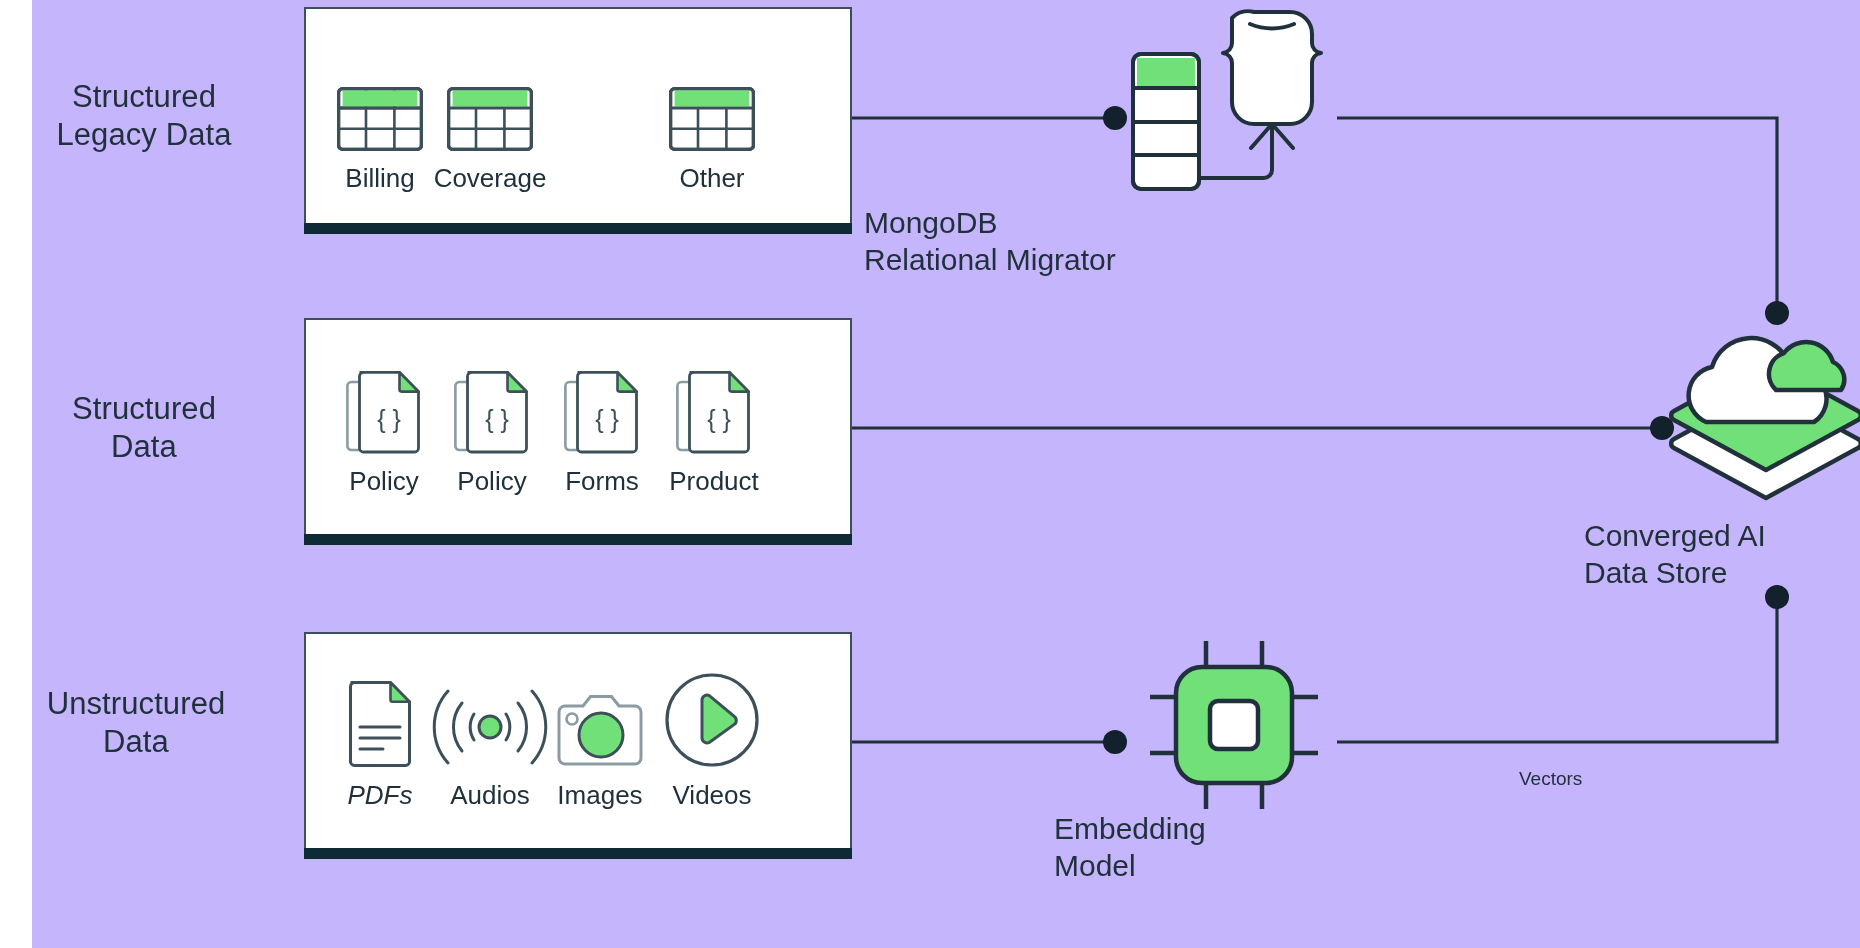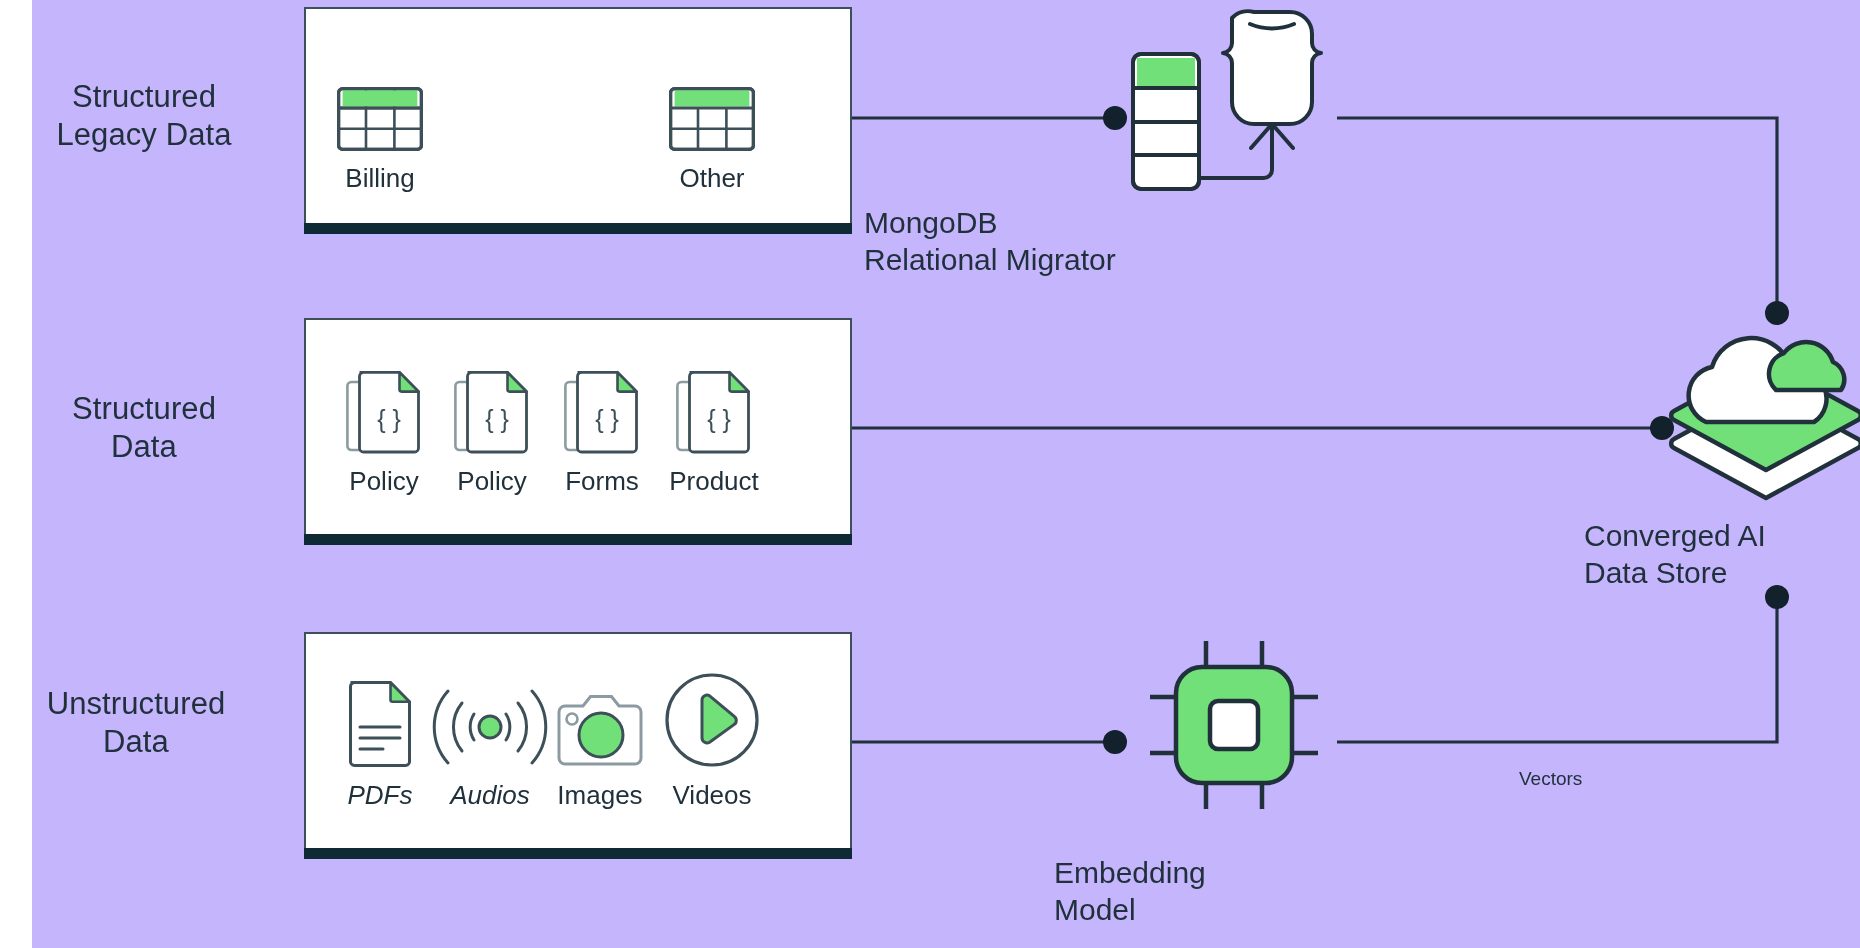--- a/index.html
+++ b/index.html
@@ -125,33 +125,46 @@
         <path d="M1.6 41.7 H84.4" stroke="#3D4F58" stroke-width="2.6"></path>
         <path d="M29 1.6 V62.4 M57.4 1.6 V62.4" stroke="#3D4F58" stroke-width="2.6"></path>
         <path d="M5.6 3.2 H80.4 V19.4 H5.6 Z" fill="#71E078"></path>
         <path d="M1.6 21 H84.4" stroke="#3D4F58" stroke-width="3.2"></path>
         <rect x="1.6" y="1.6" width="82.8" height="60.8" rx="4" fill="none" stroke="#3D4F58" stroke-width="3.2"></rect>
       </svg>
     </div>
     <div class="icon-caption">Billing</div>
   </div>
 
-
-
-  <div class="icon-cell" style="left:620px; top:55px;">
+  <div class="icon-cell" style="left:398px; top:55px;">
     <div class="icon-art">
       <svg width="86" height="64" viewBox="0 0 86 64">
         <rect x="1.6" y="1.6" width="82.8" height="60.8" rx="4" fill="#fff" stroke="#3D4F58" stroke-width="3.2"></rect>
         <path d="M5.6 3.2 H80.4 V19.4 H5.6 Z" fill="#71E078"></path>
         <path d="M1.6 21 H84.4" stroke="#3D4F58" stroke-width="3.2"></path>
         <path d="M1.6 41.7 H84.4" stroke="#3D4F58" stroke-width="2.6"></path>
         <path d="M29 21 V62.4 M57.4 21 V62.4" stroke="#3D4F58" stroke-width="2.6"></path>
         <rect x="1.6" y="1.6" width="82.8" height="60.8" rx="4" fill="none" stroke="#3D4F58" stroke-width="3.2"></rect>
       </svg>
     </div>
+    <div class="icon-caption">Coverage</div>
+  </div>
+
+
+  <div class="icon-cell" style="left:620px; top:55px;">
+    <div class="icon-art">
+      <svg width="86" height="64" viewBox="0 0 86 64">
+        <rect x="1.6" y="1.6" width="82.8" height="60.8" rx="4" fill="#fff" stroke="#3D4F58" stroke-width="3.2"></rect>
+        <path d="M5.6 3.2 H80.4 V19.4 H5.6 Z" fill="#71E078"></path>
+        <path d="M1.6 21 H84.4" stroke="#3D4F58" stroke-width="3.2"></path>
+        <path d="M1.6 41.7 H84.4" stroke="#3D4F58" stroke-width="2.6"></path>
+        <path d="M29 21 V62.4 M57.4 21 V62.4" stroke="#3D4F58" stroke-width="2.6"></path>
+        <rect x="1.6" y="1.6" width="82.8" height="60.8" rx="4" fill="none" stroke="#3D4F58" stroke-width="3.2"></rect>
+      </svg>
+    </div>
     <div class="icon-caption">Other</div>
   </div>
 
   <div class="row-label" style="left:-8px; top:390px;">
     <div>Structured</div>
     <div>Data</div>
   </div>
 
   <div class="group-box" style="left:272px; top:318px; width:548px; height:223px;"></div>
   <div class="group-box-bar" style="left:272px; top:534px; width:548px;"></div>
@@ -216,21 +229,21 @@
     <div class="icon-art">
       <svg width="70" height="88" viewBox="0 0 70 88">
         <path d="M5.5 2.6 H45.5 L64.5 21.8 V81.4 a4 4 0 0 1 -4 4 H9.5 a4 4 0 0 1 -4 -4 V6.6 a4 4 0 0 1 4 -4 Z" fill="#fff" stroke="#3D4F58" stroke-width="3"></path>
         <path d="M45.5 2.6 L64.5 21.8 H47.5 a2 2 0 0 1 -2 -2 Z" fill="#71E078" stroke="#3D4F58" stroke-width="2.6" stroke-linejoin="round"></path>
         <path d="M15 47 H55 M15 58 H55 M15 69 H38" stroke="#3D4F58" stroke-width="3" stroke-linecap="round"></path>
       </svg>
     </div>
     <div class="icon-caption">PDFs</div>
   </div>
 
-  <div class="icon-cell" style="left:398px; top:672px;font-style:italic;">
+  <div class="icon-cell" style="left:398px; top:672px;">
     <div class="icon-art">
       <svg width="104" height="82" viewBox="0 0 104 82">
         <g fill="none" stroke="#3D4F58" stroke-width="3" stroke-linecap="round">
           <path d="M36 28 a24 24 0 0 0 0 26"></path>
           <path d="M68 28 a24 24 0 0 1 0 26"></path>
           <path d="M24 17 a38 38 0 0 0 0 48"></path>
           <path d="M80 17 a38 38 0 0 1 0 48"></path>
           <path d="M10 5 a54 54 0 0 0 0 72"></path>
           <path d="M94 5 a54 54 0 0 1 0 72"></path>
         </g>
@@ -302,20 +315,20 @@
 
   <div class="node-art" style="left:1112px; top:635px;">
     <svg width="180" height="180" viewBox="0 0 180 180">
       <g stroke="#21313C" stroke-width="4.5" stroke-linecap="butt">
         <path d="M62 6 V32 M118 6 V32 M62 148 V174 M118 148 V174 M6 62 H32 M6 118 H32 M148 62 H174 M148 118 H174"></path>
       </g>
       <rect x="32" y="32" width="116" height="116" rx="26" fill="#71E078" stroke="#21313C" stroke-width="4.5"></rect>
       <rect x="66" y="66" width="48" height="48" rx="8" fill="#fff" stroke="#21313C" stroke-width="4.5"></rect>
     </svg>
   </div>
-  <div class="node-label" style="left:1022px; top:855px;">
+  <div class="node-label" style="left:1022px; top:811px;">
     <div>Embedding</div>
     <div>Model</div>
   </div>
 
   <div class="edge-label" style="left:1487px; top:768px;">Vectors</div>
 
 </div>
 
 </body></html>

